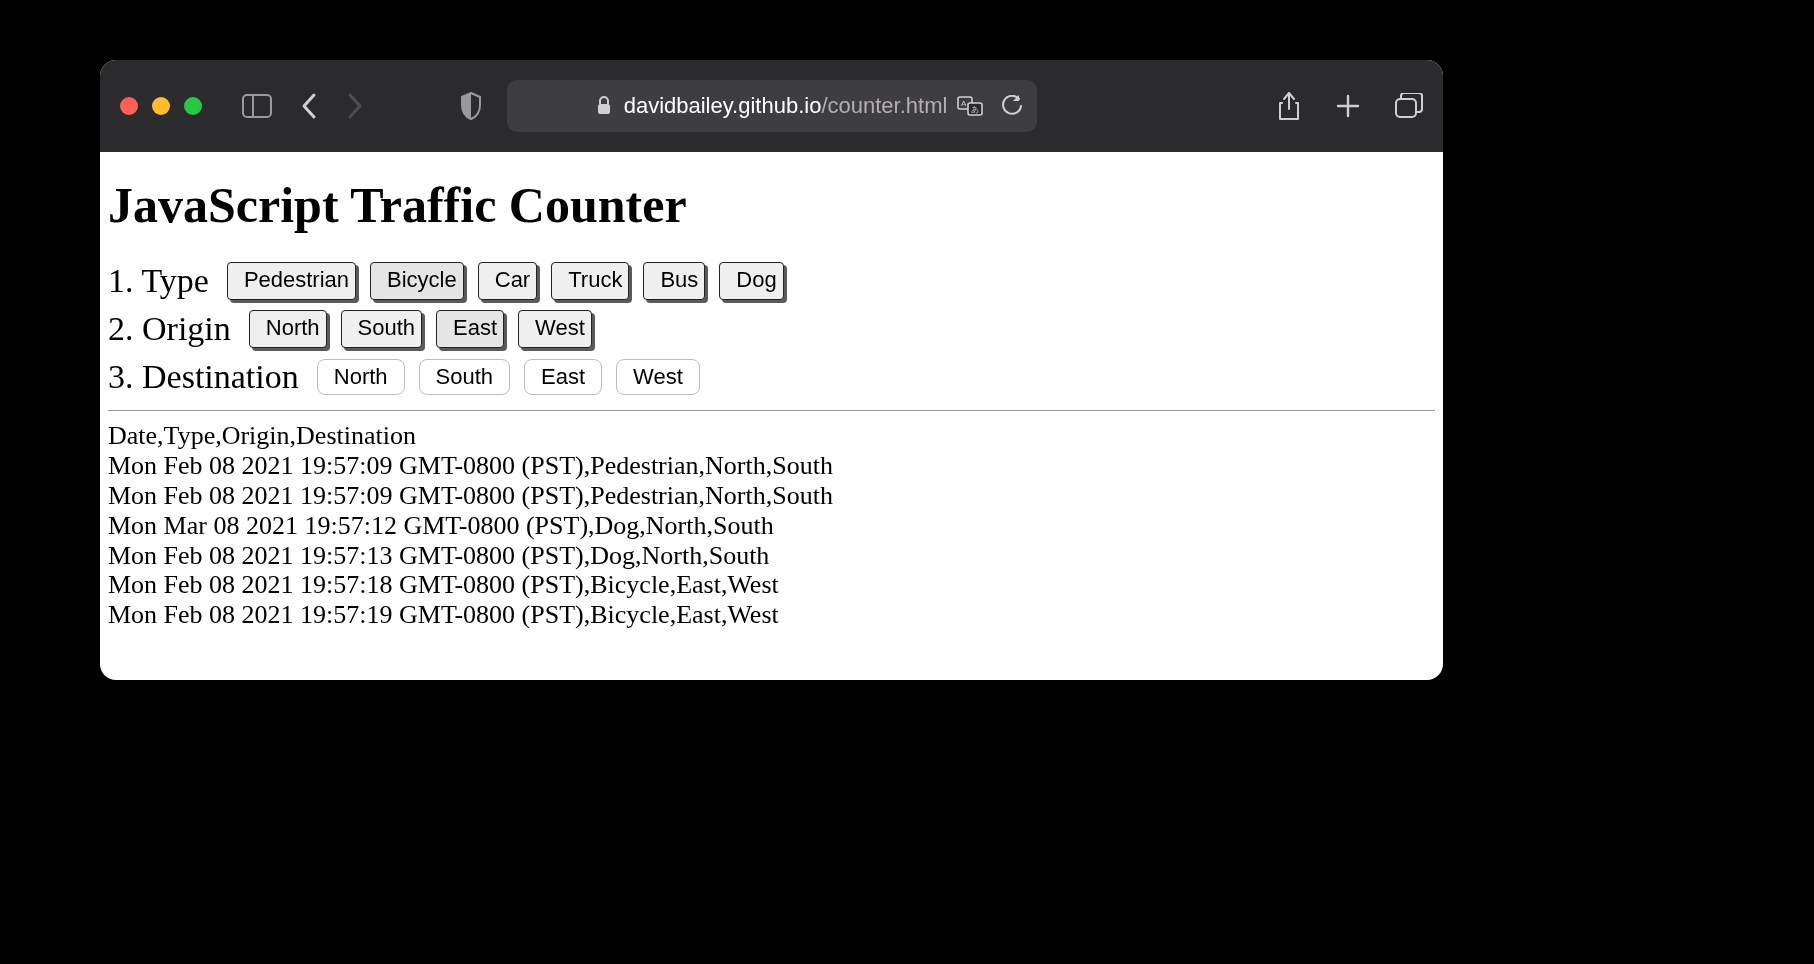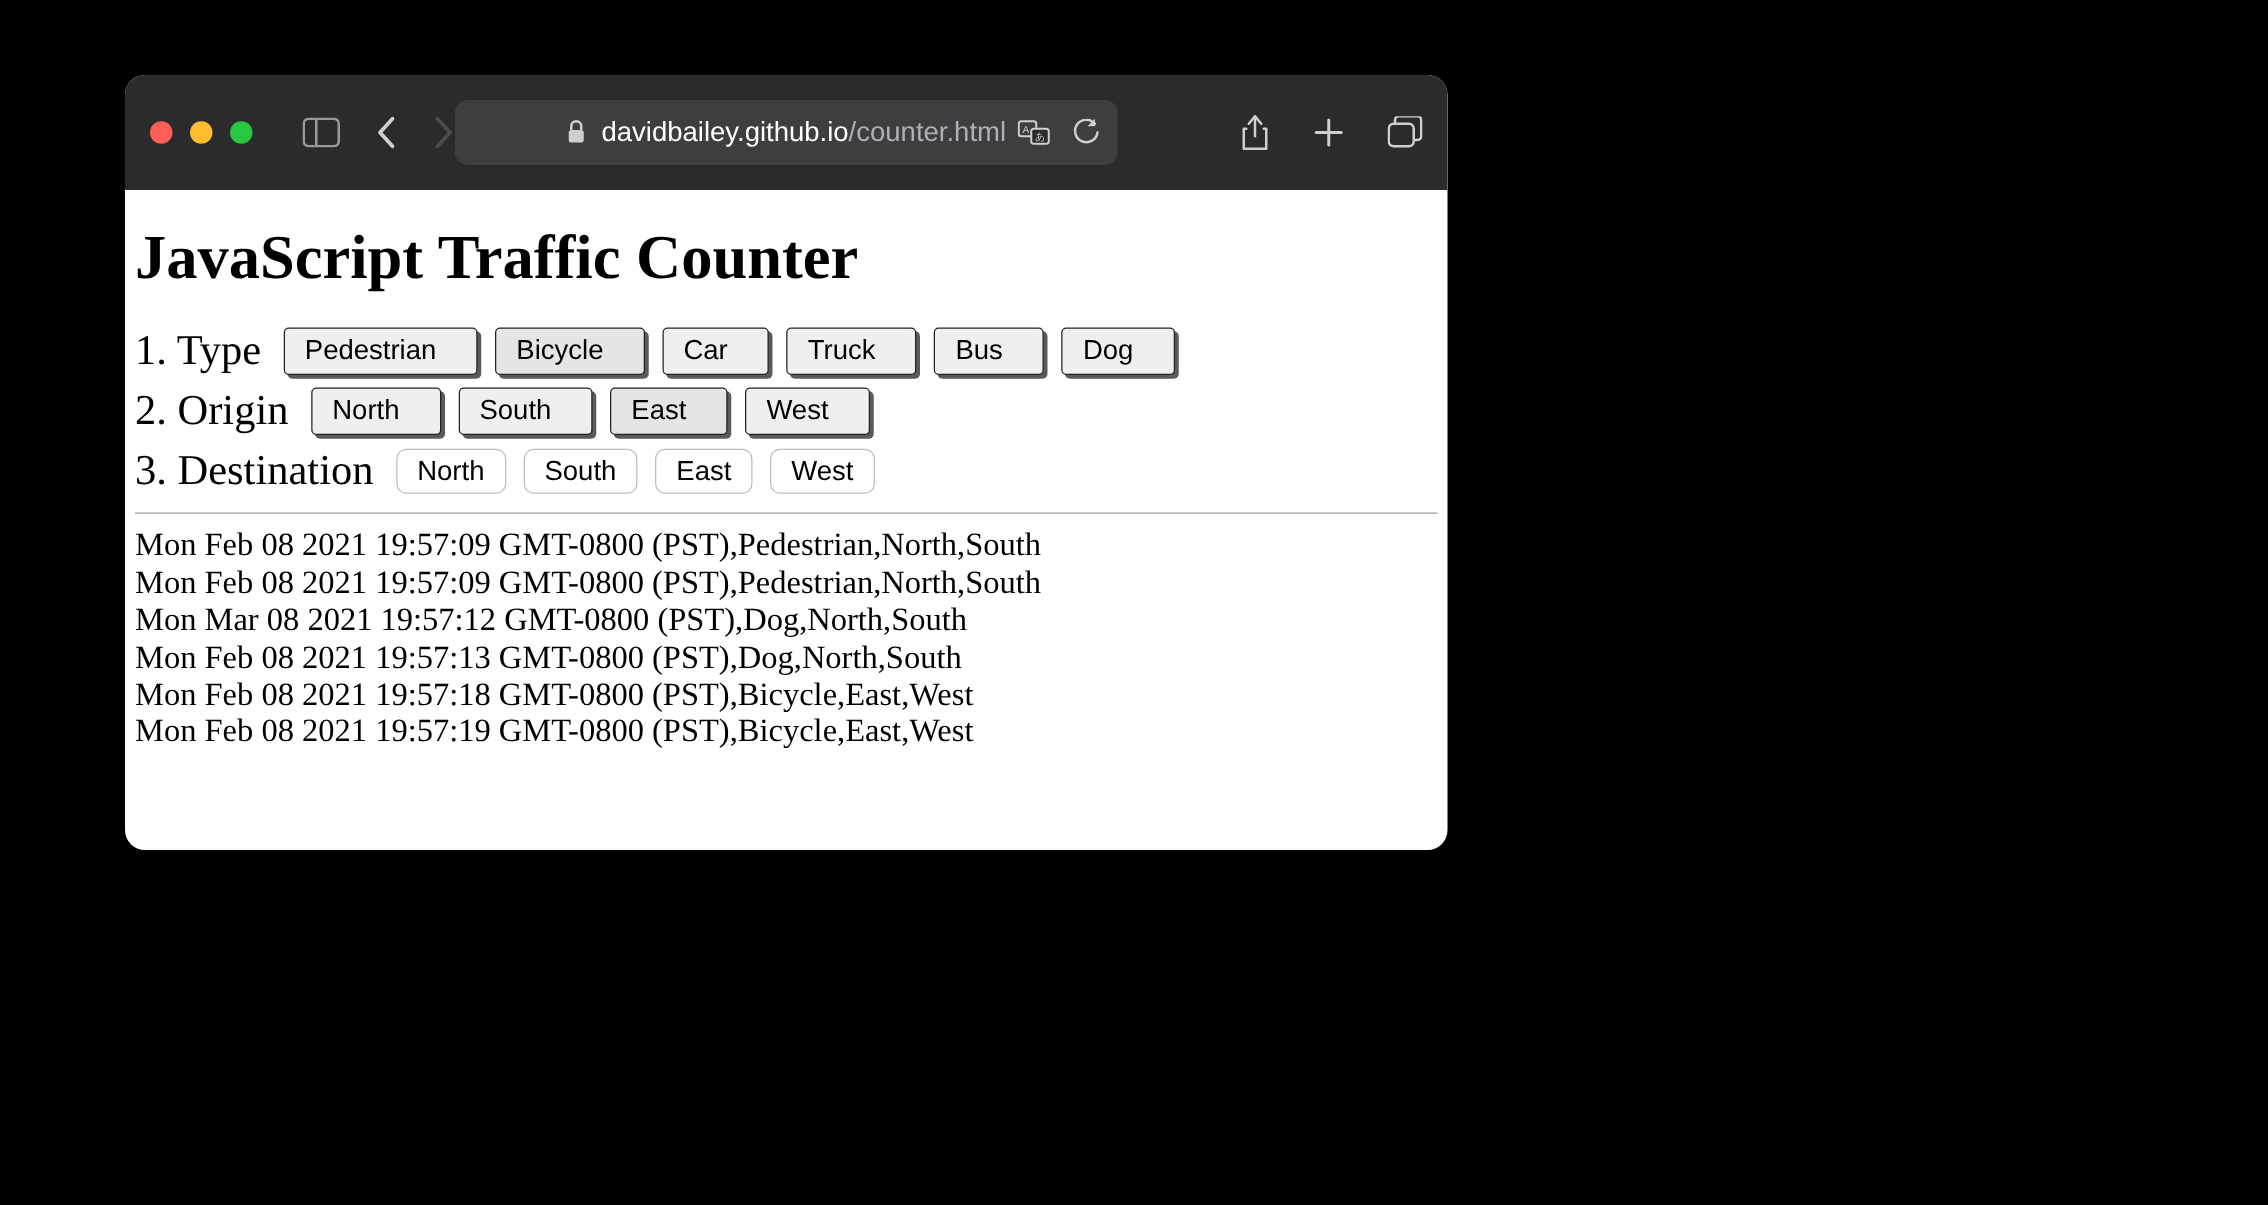--- a/index.html
+++ b/index.html
@@ -6,21 +6,21 @@
   body{
     background:#000;
     font-family:"Times New Roman",Times,serif;
     width:1814px;
     height:964px;
     position:relative;
   }
   .window{
     position:absolute;
     left:100px; top:60px;
-    width:1058px; height:620px;
+    width:1343px; height:620px;
     background:#fff;
     border-radius:16px;
     overflow:hidden;
     box-shadow:0 20px 60px rgba(0,0,0,.5);
   }
   .titlebar{
     height:92px;
     background:#2b2a2d;
     display:flex;
     align-items:center;
@@ -70,21 +70,21 @@
     margin:0 0 10px 0;
     display:flex;
     align-items:center;
     flex-wrap:wrap;
     gap:14px;
   }
   .row-label{font-size:34px;margin-right:4px;}
   .btn{
     font-family:-apple-system,BlinkMacSystemFont,"Helvetica Neue",Arial,sans-serif;
     font-size:22px;
-    padding:3px 32px 4px 16px;
+    padding:3px 6px 4px 16px;
     background:#efefef;
     border:1px solid #222;
     border-radius:4px;
     box-shadow:3px 3px 0 #5a5a5a;
     cursor:pointer;
     line-height:1.3;
   }
   .btn.selected{
     background:#e5e5e5;
     color:#000;
@@ -221,20 +221,21 @@
 
     <button class="btn plain">North</button>
         <button class="btn plain">South</button>
         <button class="btn plain">East</button>
         <button class="btn plain">West</button>
       </div>
 
     <hr>
 
     <div class="log">
+      <div>Date,Type,Origin,Destination</div>
       <div>
           <div>Mon Feb 08 2021 19:57:09 GMT-0800 (PST),Pedestrian,North,South</div>
           <div>Mon Feb 08 2021 19:57:09 GMT-0800 (PST),Pedestrian,North,South</div>
           <div>Mon Mar 08 2021 19:57:12 GMT-0800 (PST),Dog,North,South</div>
           <div>Mon Feb 08 2021 19:57:13 GMT-0800 (PST),Dog,North,South</div>
           <div>Mon Feb 08 2021 19:57:18 GMT-0800 (PST),Bicycle,East,West</div>
           <div>Mon Feb 08 2021 19:57:19 GMT-0800 (PST),Bicycle,East,West</div>
         </div>
     </div>
   </div>

